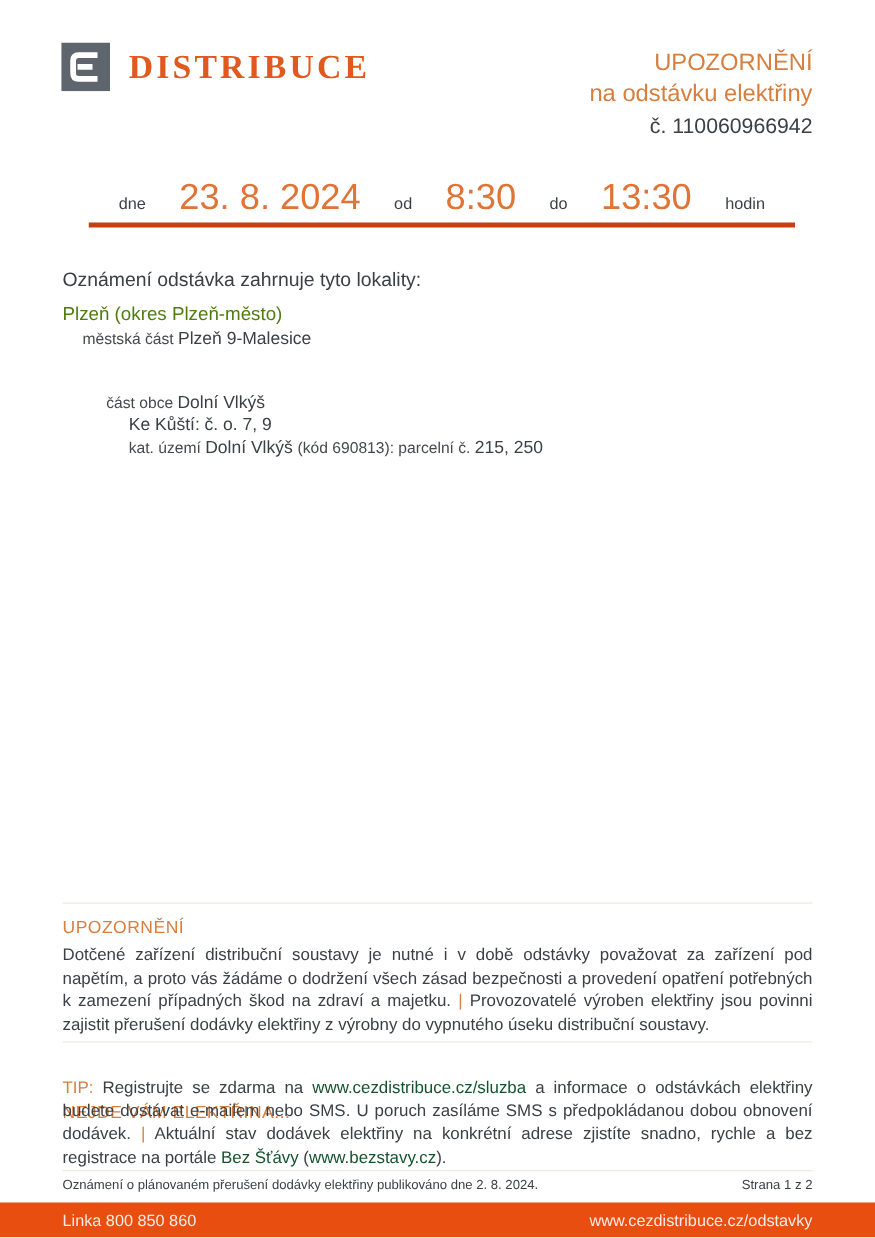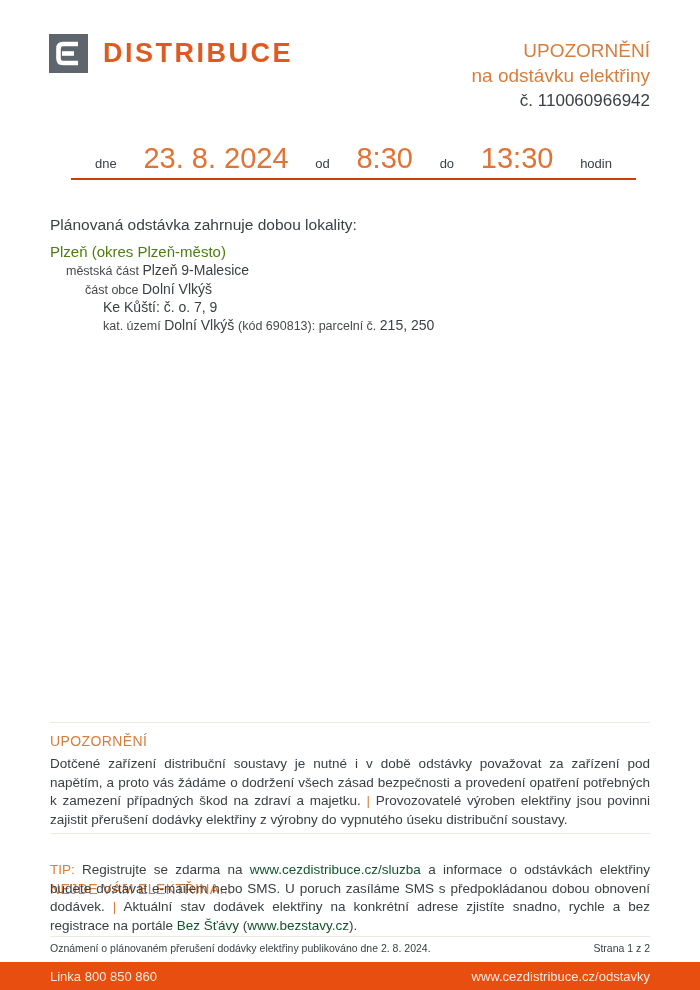--- a/index.html
+++ b/index.html
@@ -1,41 +1,41 @@
 <!DOCTYPE html>
 <html><head>
 <meta charset="utf-8">
 <style>
   * { margin:0; padding:0; box-sizing:border-box; }
   html,body { background:#ffffff; }
   body { font-family:"Liberation Sans","DejaVu Sans",sans-serif; color:#3b4045; }
   .page { position:relative; width:700px; height:990px; background:#ffffff; overflow:hidden; }
 
   
-  .brand-row { position:absolute; left:49px; top:34px; display:flex; align-items:center; }
+  .brand-row { position:absolute; left:49px; top:34px; display:flex; align-items:center;font-family:Liberation Serif, serif; }
   .logo-box { width:39px; height:39px; display:block; }
   .brand-text { margin-left:15px; font-size:27px; font-weight:bold; letter-spacing:2.5px; color:#e05a20; }
   .notice-block { position:absolute; right:50px; top:38px; text-align:right; }
   .notice-l1, .notice-l2 { font-size:19px; line-height:25px; color:#d67e3e; }
   .notice-num { font-size:17px; line-height:25px; color:#3a4046; }
 
   
   .schedule { position:absolute; left:71px; right:64px; top:142px;
               display:flex; align-items:baseline; justify-content:space-between;
-              padding:0 24px 3px 24px; border-bottom:2px solid #c2410c; }
+              padding:0 24px 3px 24px; border-bottom:4px solid #c2410c; }
   .sched-label { font-size:13px; color:#3a4046; }
   .sched-value { font-size:29px; color:#e17334; }
 
   
   .loc-intro { position:absolute; left:50px; top:216px; font-size:15.5px; color:#3b4045; }
   .loc-city  { position:absolute; left:50px; top:243px; font-size:15px; color:#4d7c0f; }
   .loc-rows  { position:absolute; left:50px; top:262px; font-size:14px; line-height:17.5px; color:#3b4045; }
   .loc-row   { white-space:nowrap; }
   .ind-1 { padding-left:16px; }
-  .ind-2 { padding-left:35px; }
+  .ind-2 { padding-left:35px;margin-top:32px; }
   .ind-3 { padding-left:53px; }
   .loc-label { font-size:12.5px; color:#46494d; }
   .loc-value { font-size:14px; color:#3b4045; }
 
   
   .divider { position:absolute; left:50px; right:50px; border-top:1px solid #ebebe2; }
   .sec-heading { position:absolute; left:50px; font-size:14px; letter-spacing:0.4px; color:#d67e3e; }
   .sec-par { position:absolute; left:50px; width:600px; font-size:13.5px; line-height:18.5px;
              text-align:justify; color:#3b4045; }
   .orange { color:#d67e3e; }
@@ -74,21 +74,21 @@
   <div class="schedule">
     <span class="sched-label">dne</span>
     <span class="sched-value">23. 8. 2024</span>
     <span class="sched-label">od</span>
     <span class="sched-value">8:30</span>
     <span class="sched-label">do</span>
     <span class="sched-value">13:30</span>
     <span class="sched-label">hodin</span>
   </div>
 
-  <div class="loc-intro">Plánovaná odstávka zahrnuje dobou lokality:</div>
+  <div class="loc-intro">Oznámení odstávka zahrnuje tyto lokality:</div>
   <div class="loc-city">Plzeň (okres Plzeň-město)</div>
   <div class="loc-rows">
     <div class="loc-row ind-1"><span class="loc-label">městská část </span><span class="loc-value">Plzeň 9-Malesice</span></div>
     <div class="loc-row ind-2"><span class="loc-label">část obce </span><span class="loc-value">Dolní Vlkýš</span></div>
     <div class="loc-row ind-3"><span class="loc-value">Ke Kůští: č. o. 7, 9</span></div>
     <div class="loc-row ind-3"><span class="loc-label">kat. území </span><span class="loc-value">Dolní Vlkýš </span><span class="loc-label">(kód 690813): parcelní č. </span><span class="loc-value">215, 250</span></div>
   </div>
 
   <div class="divider" style="top:722px;"></div>
   <div class="sec-heading" style="top:733px;">UPOZORNĚNÍ</div>

